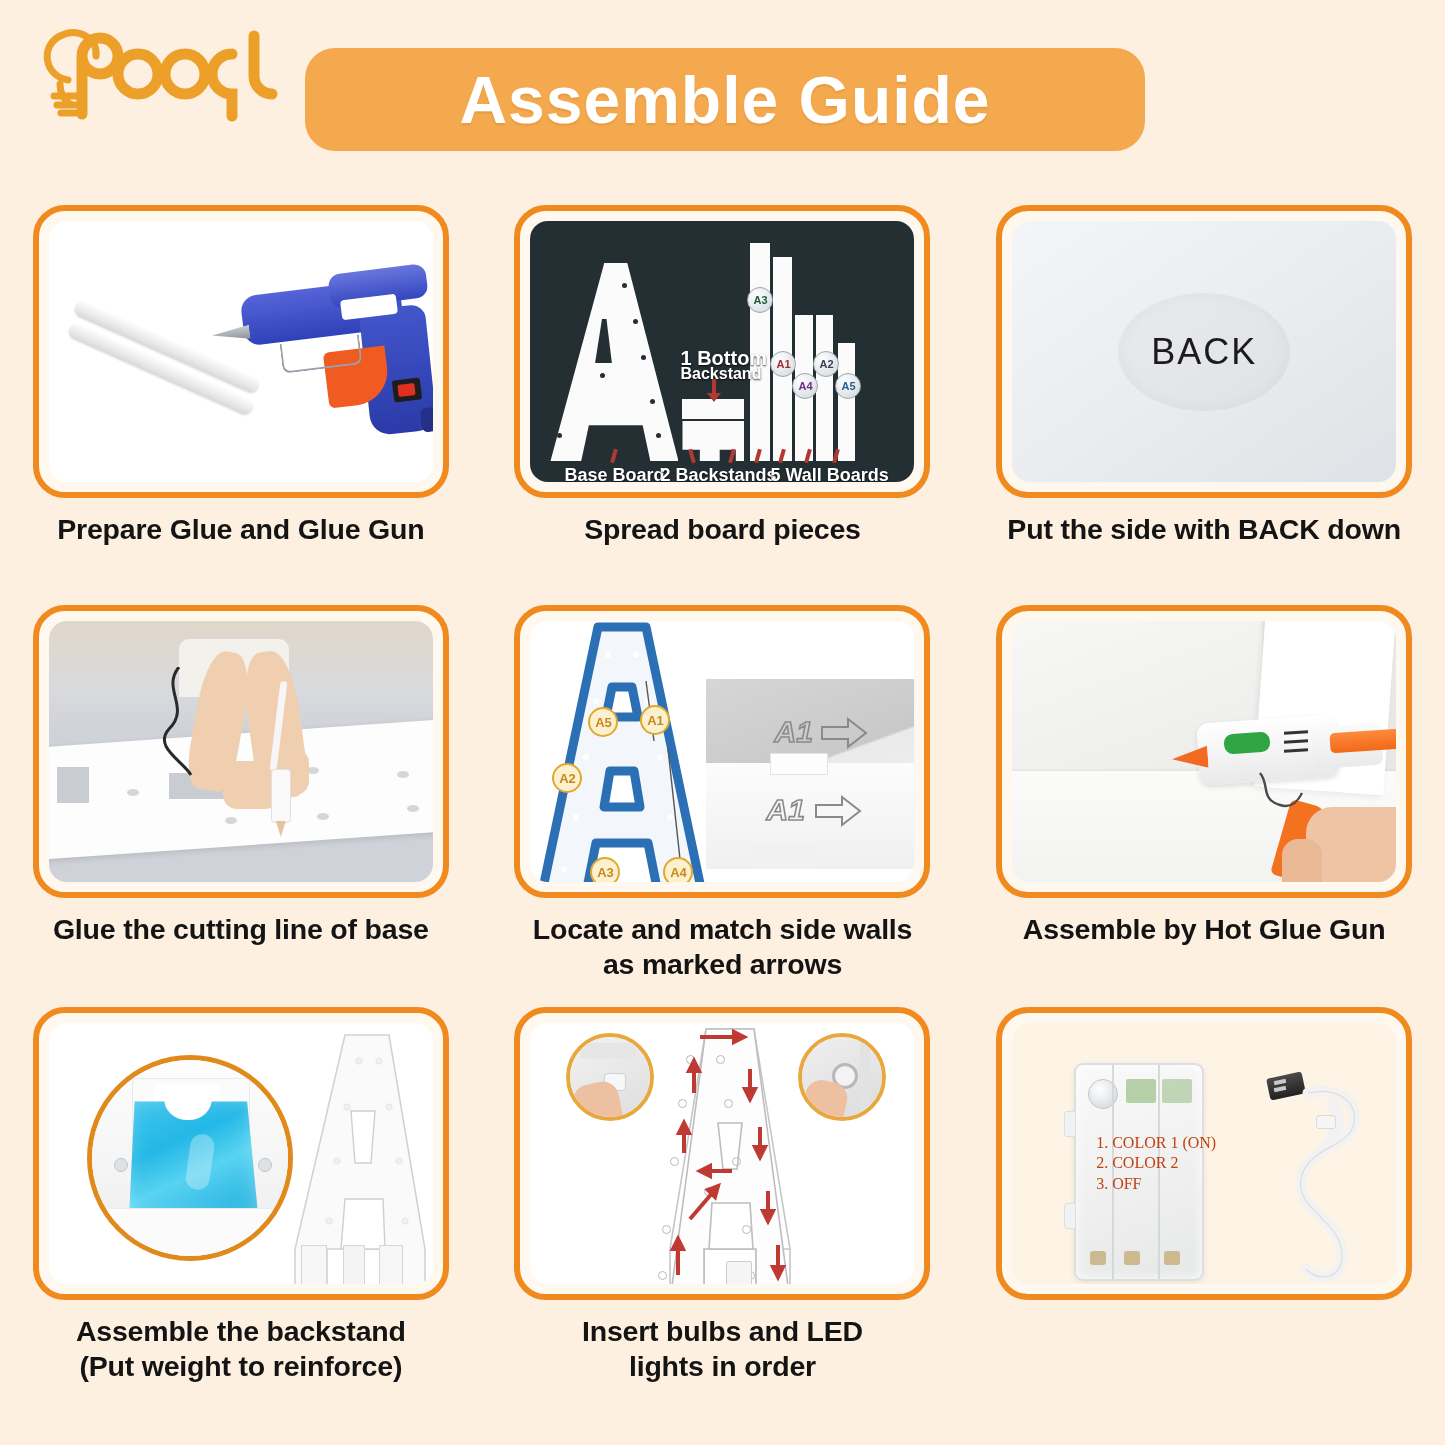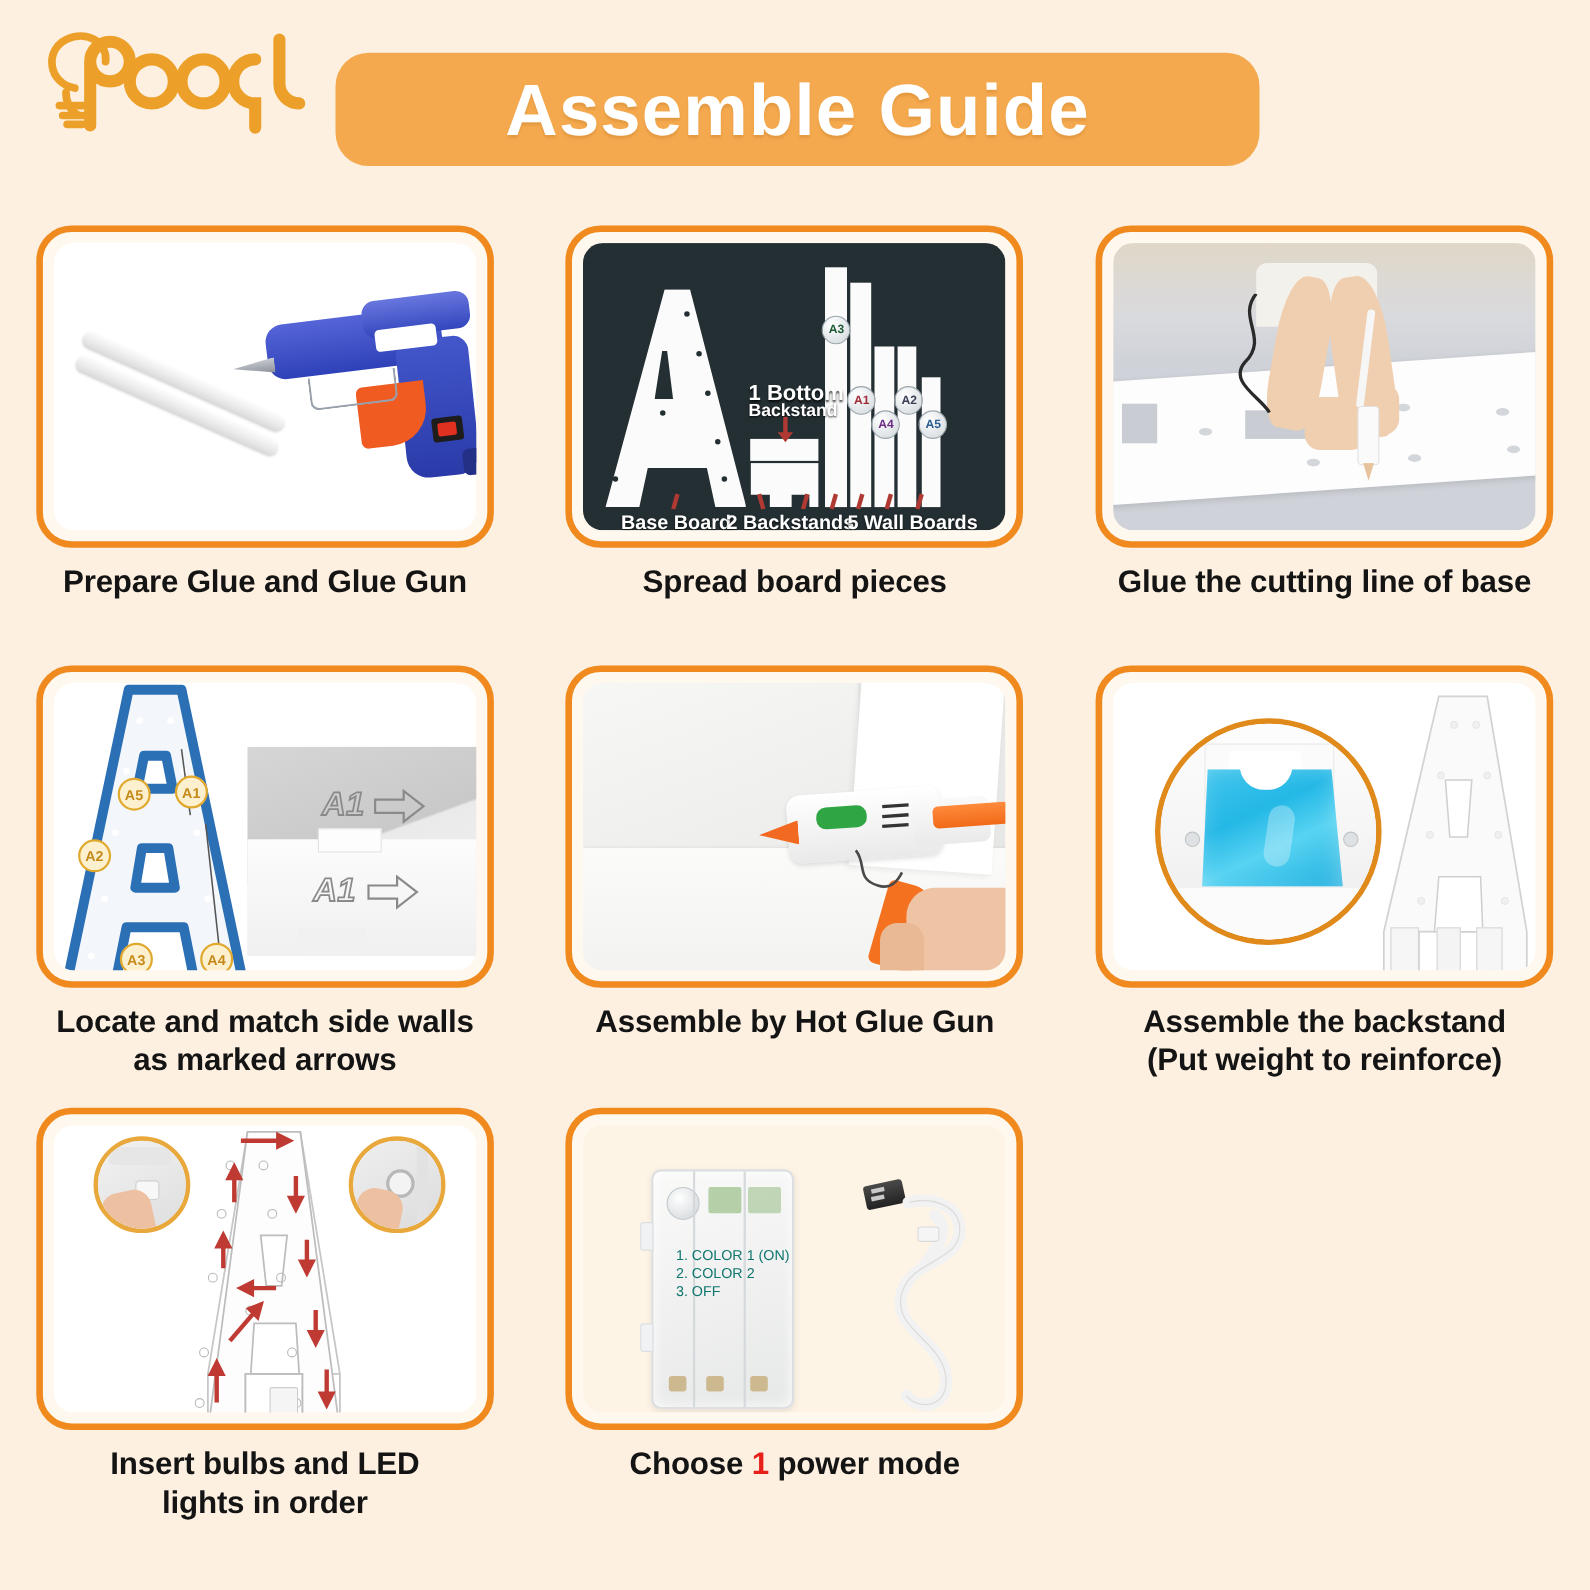--- a/index.html
+++ b/index.html
@@ -139,22 +139,22 @@
 
   
   .s-w9 { background: #fdf4e6; }
   .battbox {
     position: absolute; border-radius: 9px;
     background: linear-gradient(160deg, rgba(250,250,250,.95), rgba(228,230,232,.9));
     border: 2px solid #dcdfe2;
     box-shadow: inset 0 0 12px rgba(255,255,255,.9), 0 2px 6px rgba(0,0,0,.08);
   }
   .modes {
-    position: absolute; font-family: Liberation Sans, sans-serif;
-    font-size: 13px; color: #0f766e; line-height: 1.28; font-weight: normal;
+    position: absolute; font-family: Liberation Serif, serif;
+    font-size: 16px; color: #c2410c; line-height: 1.28; font-weight: normal;
     white-space: pre-line;
   }
 </style>
 </head>
 <body>
 
 <div class="page">
 
   <div class="header">
 
@@ -265,20 +265,31 @@
             <div style="position:absolute;left:226px;top:228px;width:4px;height:14px;background:#b03a33;transform:rotate(16deg);"></div>
             <div style="position:absolute;left:250px;top:228px;width:4px;height:14px;background:#b03a33;transform:rotate(16deg);"></div>
             <div style="position:absolute;left:276px;top:228px;width:4px;height:14px;background:#b03a33;transform:rotate(16deg);"></div>
             <div style="position:absolute;left:304px;top:228px;width:4px;height:14px;background:#b03a33;transform:rotate(16deg);"></div>
           </div>
         </div>
       </div>
       <div class="caption">Spread board pieces</div>
     </div>
 
+    <div class="cell">
+      <div class="card">
+        <div class="inner">
+          <div class="scene s-plate">
+            <div class="plate-oval"></div>
+            <div class="plate-text">BACK</div>
+          </div>
+        </div>
+      </div>
+      <div class="caption">Put the side with BACK down</div>
+    </div>
 
     <div class="cell">
       <div class="card">
         <div class="inner">
           <div class="scene s-desk">
             <div class="desk-board" style="left:-10px;top:112px;width:420px;height:112px;transform:rotate(-4deg);"></div>
             <div style="position:absolute;left:8px;top:146px;width:32px;height:36px;background:#c9ccd2;"></div>
             <div style="position:absolute;left:120px;top:152px;width:64px;height:26px;background:#c9ccd2;"></div>
             <div style="position:absolute;left:78px;top:168px;width:12px;height:7px;background:#d3d6da;border-radius:50%;"></div>
             <div style="position:absolute;left:176px;top:196px;width:12px;height:7px;background:#d3d6da;border-radius:50%;"></div>
@@ -557,19 +568,16 @@
                 <path d="M70 22 C86 34 70 54 58 70"></path>
               </g>
               <g fill="none" stroke="#dcdcdc" stroke-width="1.2">
                 <path d="M46 10 C72 4 96 16 92 40 C88 64 48 64 40 92 C30 126 78 136 80 170 C82 196 56 200 44 186"></path>
               </g>
             </svg>
             <div style="position:absolute;left:304px;top:92px;width:20px;height:14px;background:#f5f5f5;border:1px solid #dadada;border-radius:3px;"></div>
           </div>
         </div>
       </div>
-      <div class="caption">
-        <span>Choose </span><span class="hl">1</span><span> power mode</span>
-      </div>
     </div>
 
   </div>
 </div>
 
 </body></html>

